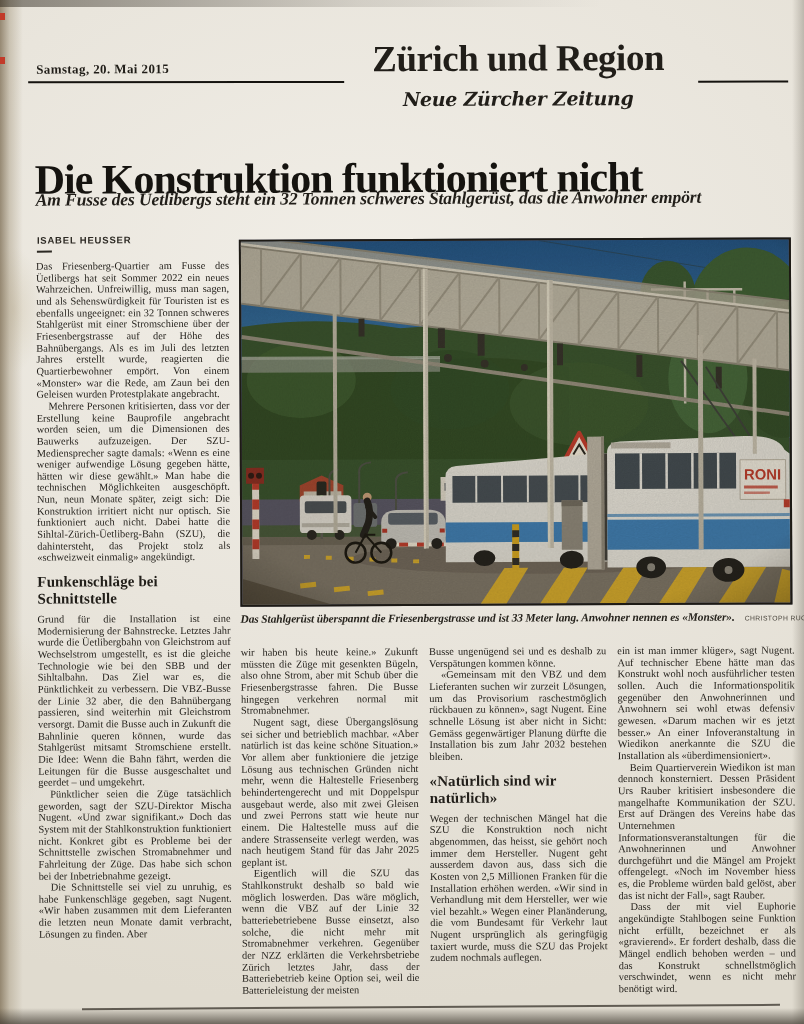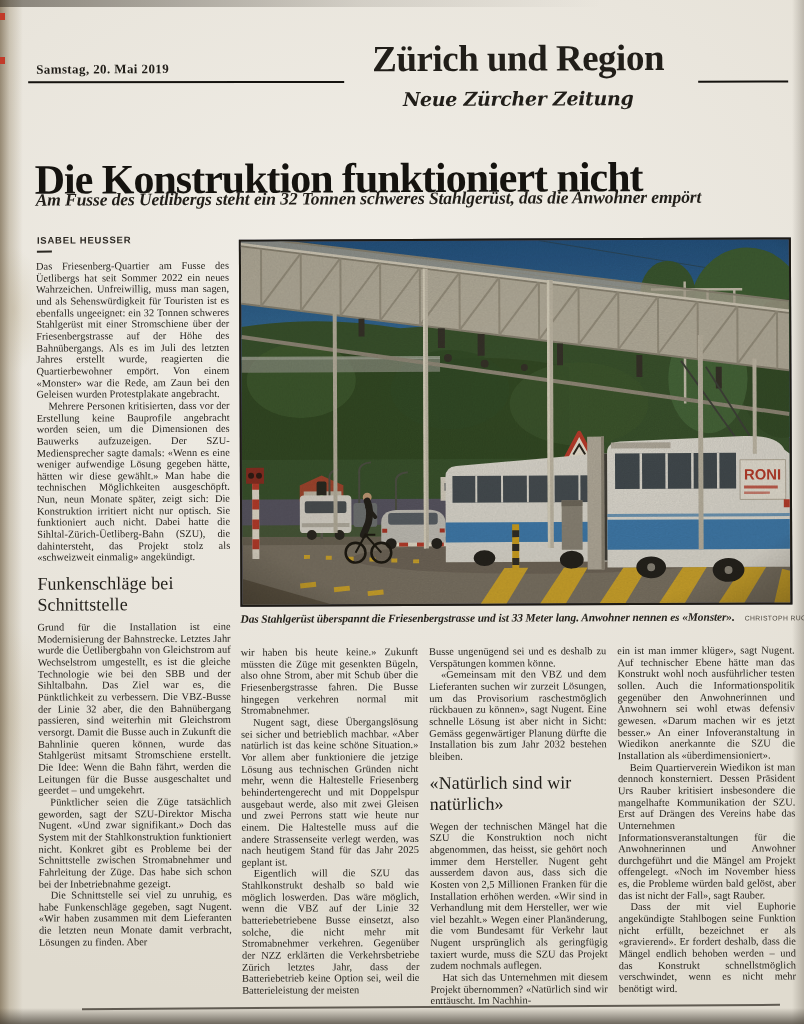--- a/index.html
+++ b/index.html
@@ -47,40 +47,40 @@
     font-weight:700;font-size:42px;letter-spacing:-1px;line-height:1.1;color:#15130f;}
   .subheadline{position:absolute;left:37px;top:188px;width:700px;
     font-style:italic;font-weight:700;font-size:17.5px;letter-spacing:-.1px;}
   .byline{position:absolute;left:38px;top:233px;font-family:"Liberation Sans",sans-serif;
     font-weight:700;font-size:9.5px;letter-spacing:.8px;color:#2c2923;}
   .byline-dash{position:absolute;left:38px;top:249px;width:15px;height:2px;background:#2c2923;}
 
   
   .p{margin:0;font-size:10.4px;line-height:11.65px;text-align:justify;letter-spacing:.02px;}
   .ind{text-indent:12px;}
-  .subhead{margin:10px 0 6px;font-weight:400;font-size:18px;letter-spacing:.1px;}
+  .subhead{margin:10px 0 6px;font-weight:700;font-size:15px;letter-spacing:.1px;}
   .col1{position:absolute;left:37px;top:259px;width:193px;}
   .cols-lower{position:absolute;left:240px;top:646px;width:554px;display:flex;gap:11px;}
   .cols-lower .col{flex:1 1 0;}
 
   
   .photo{position:absolute;left:240px;top:239px;width:552px;border:2px solid #1d1a14;background:#556;}
   .photo svg{display:block;}
   .caption-row{position:absolute;left:240px;top:612px;width:556px;display:flex;align-items:baseline;gap:10px;}
   .caption{font-style:italic;font-weight:700;font-size:11.4px;letter-spacing:-.1px;color:#26231d;white-space:nowrap;}
   .credit{margin-left:auto;font-family:"Liberation Sans",sans-serif;font-size:6.8px;
     letter-spacing:.4px;color:#4a453d;white-space:nowrap;}
 </style>
 </head>
 <body>
 
 <div class="scan">
   <div class="content">
 
-    <div class="date">Samstag, 20. Mai 2019</div>
+    <div class="date">Samstag, 20. Mai 2015</div>
     <div class="rule-left"></div>
     <div class="rule-right"></div>
     <div class="section-title">Zürich und Region</div>
     <div class="masthead">Neue Zürcher Zeitung</div>
 
     <h1 class="headline">Die Konstruktion funktioniert nicht</h1>
     <div class="subheadline">Am Fusse des Üetlibergs steht ein 32 Tonnen schweres Stahlgerüst, das die Anwohner empört</div>
     <div class="byline">ISABEL HEUSSER</div>
     <div class="byline-dash"></div>
 
@@ -382,21 +382,20 @@
       <div class="col">
         <p class="p">wir haben bis heute keine.» Zukunft müssten die Züge mit gesenkten Bügeln, also ohne Strom, aber mit Schub über die Friesenbergstrasse fahren. Die Busse hingegen verkehren normal mit Stromabnehmer.</p>
         <p class="p ind">Nugent sagt, diese Übergangslösung sei sicher und betrieblich machbar. «Aber natürlich ist das keine schöne Situation.» Vor allem aber funktioniere die jetzige Lösung aus technischen Gründen nicht mehr, wenn die Haltestelle Friesenberg behindertengerecht und mit Doppelspur ausgebaut werde, also mit zwei Gleisen und zwei Perrons statt wie heute nur einem. Die Haltestelle muss auf die andere Strassenseite verlegt werden, was nach heutigem Stand für das Jahr 2025 geplant ist.</p>
         <p class="p ind">Eigentlich will die SZU das Stahlkonstrukt deshalb so bald wie möglich loswerden. Das wäre möglich, wenn die VBZ auf der Linie 32 batteriebetriebene Busse einsetzt, also solche, die nicht mehr mit Stromabnehmer verkehren. Gegenüber der NZZ erklärten die Verkehrsbetriebe Zürich letztes Jahr, dass der Batteriebetrieb keine Option sei, weil die Batterieleistung der meisten</p>
       </div>
       <div class="col">
         <p class="p">Busse ungenügend sei und es deshalb zu Verspätungen kommen könne.</p>
         <p class="p ind">«Gemeinsam mit den VBZ und dem Lieferanten suchen wir zurzeit Lösungen, um das Provisorium raschestmöglich rückbauen zu können», sagt Nugent. Eine schnelle Lösung ist aber nicht in Sicht: Gemäss gegenwärtiger Planung dürfte die Installation bis zum Jahr 2032 bestehen bleiben.</p>
         <h3 class="subhead">«Natürlich sind wir natürlich»</h3>
         <p class="p">Wegen der technischen Mängel hat die SZU die Konstruktion noch nicht abgenommen, das heisst, sie gehört noch immer dem Hersteller. Nugent geht ausserdem davon aus, dass sich die Kosten von 2,5 Millionen Franken für die Installation erhöhen werden. «Wir sind in Verhandlung mit dem Hersteller, wer wie viel bezahlt.» Wegen einer Planänderung, die vom Bundesamt für Verkehr laut Nugent ursprünglich als geringfügig taxiert wurde, muss die SZU das Projekt zudem nochmals auflegen.</p>
-        <p class="p ind">Hat sich das Unternehmen mit diesem Projekt übernommen? «Natürlich sind wir enttäuscht. Im Nachhin-</p>
       </div>
       <div class="col">
         <p class="p">ein ist man immer klüger», sagt Nugent. Auf technischer Ebene hätte man das Konstrukt wohl noch ausführlicher testen sollen. Auch die Informationspolitik gegenüber den Anwohnerinnen und Anwohnern sei wohl etwas defensiv gewesen. «Darum machen wir es jetzt besser.» An einer Infoveranstaltung in Wiedikon anerkannte die SZU die Installation als «überdimensioniert».</p>
         <p class="p ind">Beim Quartierverein Wiedikon ist man dennoch konsterniert. Dessen Präsident Urs Rauber kritisiert insbesondere die mangelhafte Kommunikation der SZU. Erst auf Drängen des Vereins habe das Unternehmen Informationsveranstaltungen für die Anwohnerinnen und Anwohner durchgeführt und die Mängel am Projekt offengelegt. «Noch im November hiess es, die Probleme würden bald gelöst, aber das ist nicht der Fall», sagt Rauber.</p>
         <p class="p ind">Dass der mit viel Euphorie angekündigte Stahlbogen seine Funktion nicht erfüllt, bezeichnet er als «gravierend». Er fordert deshalb, dass die Mängel endlich behoben werden – und das Konstrukt schnellstmöglich verschwindet, wenn es nicht mehr benötigt wird.</p>
       </div>
     </div>
 
   </div>
 

